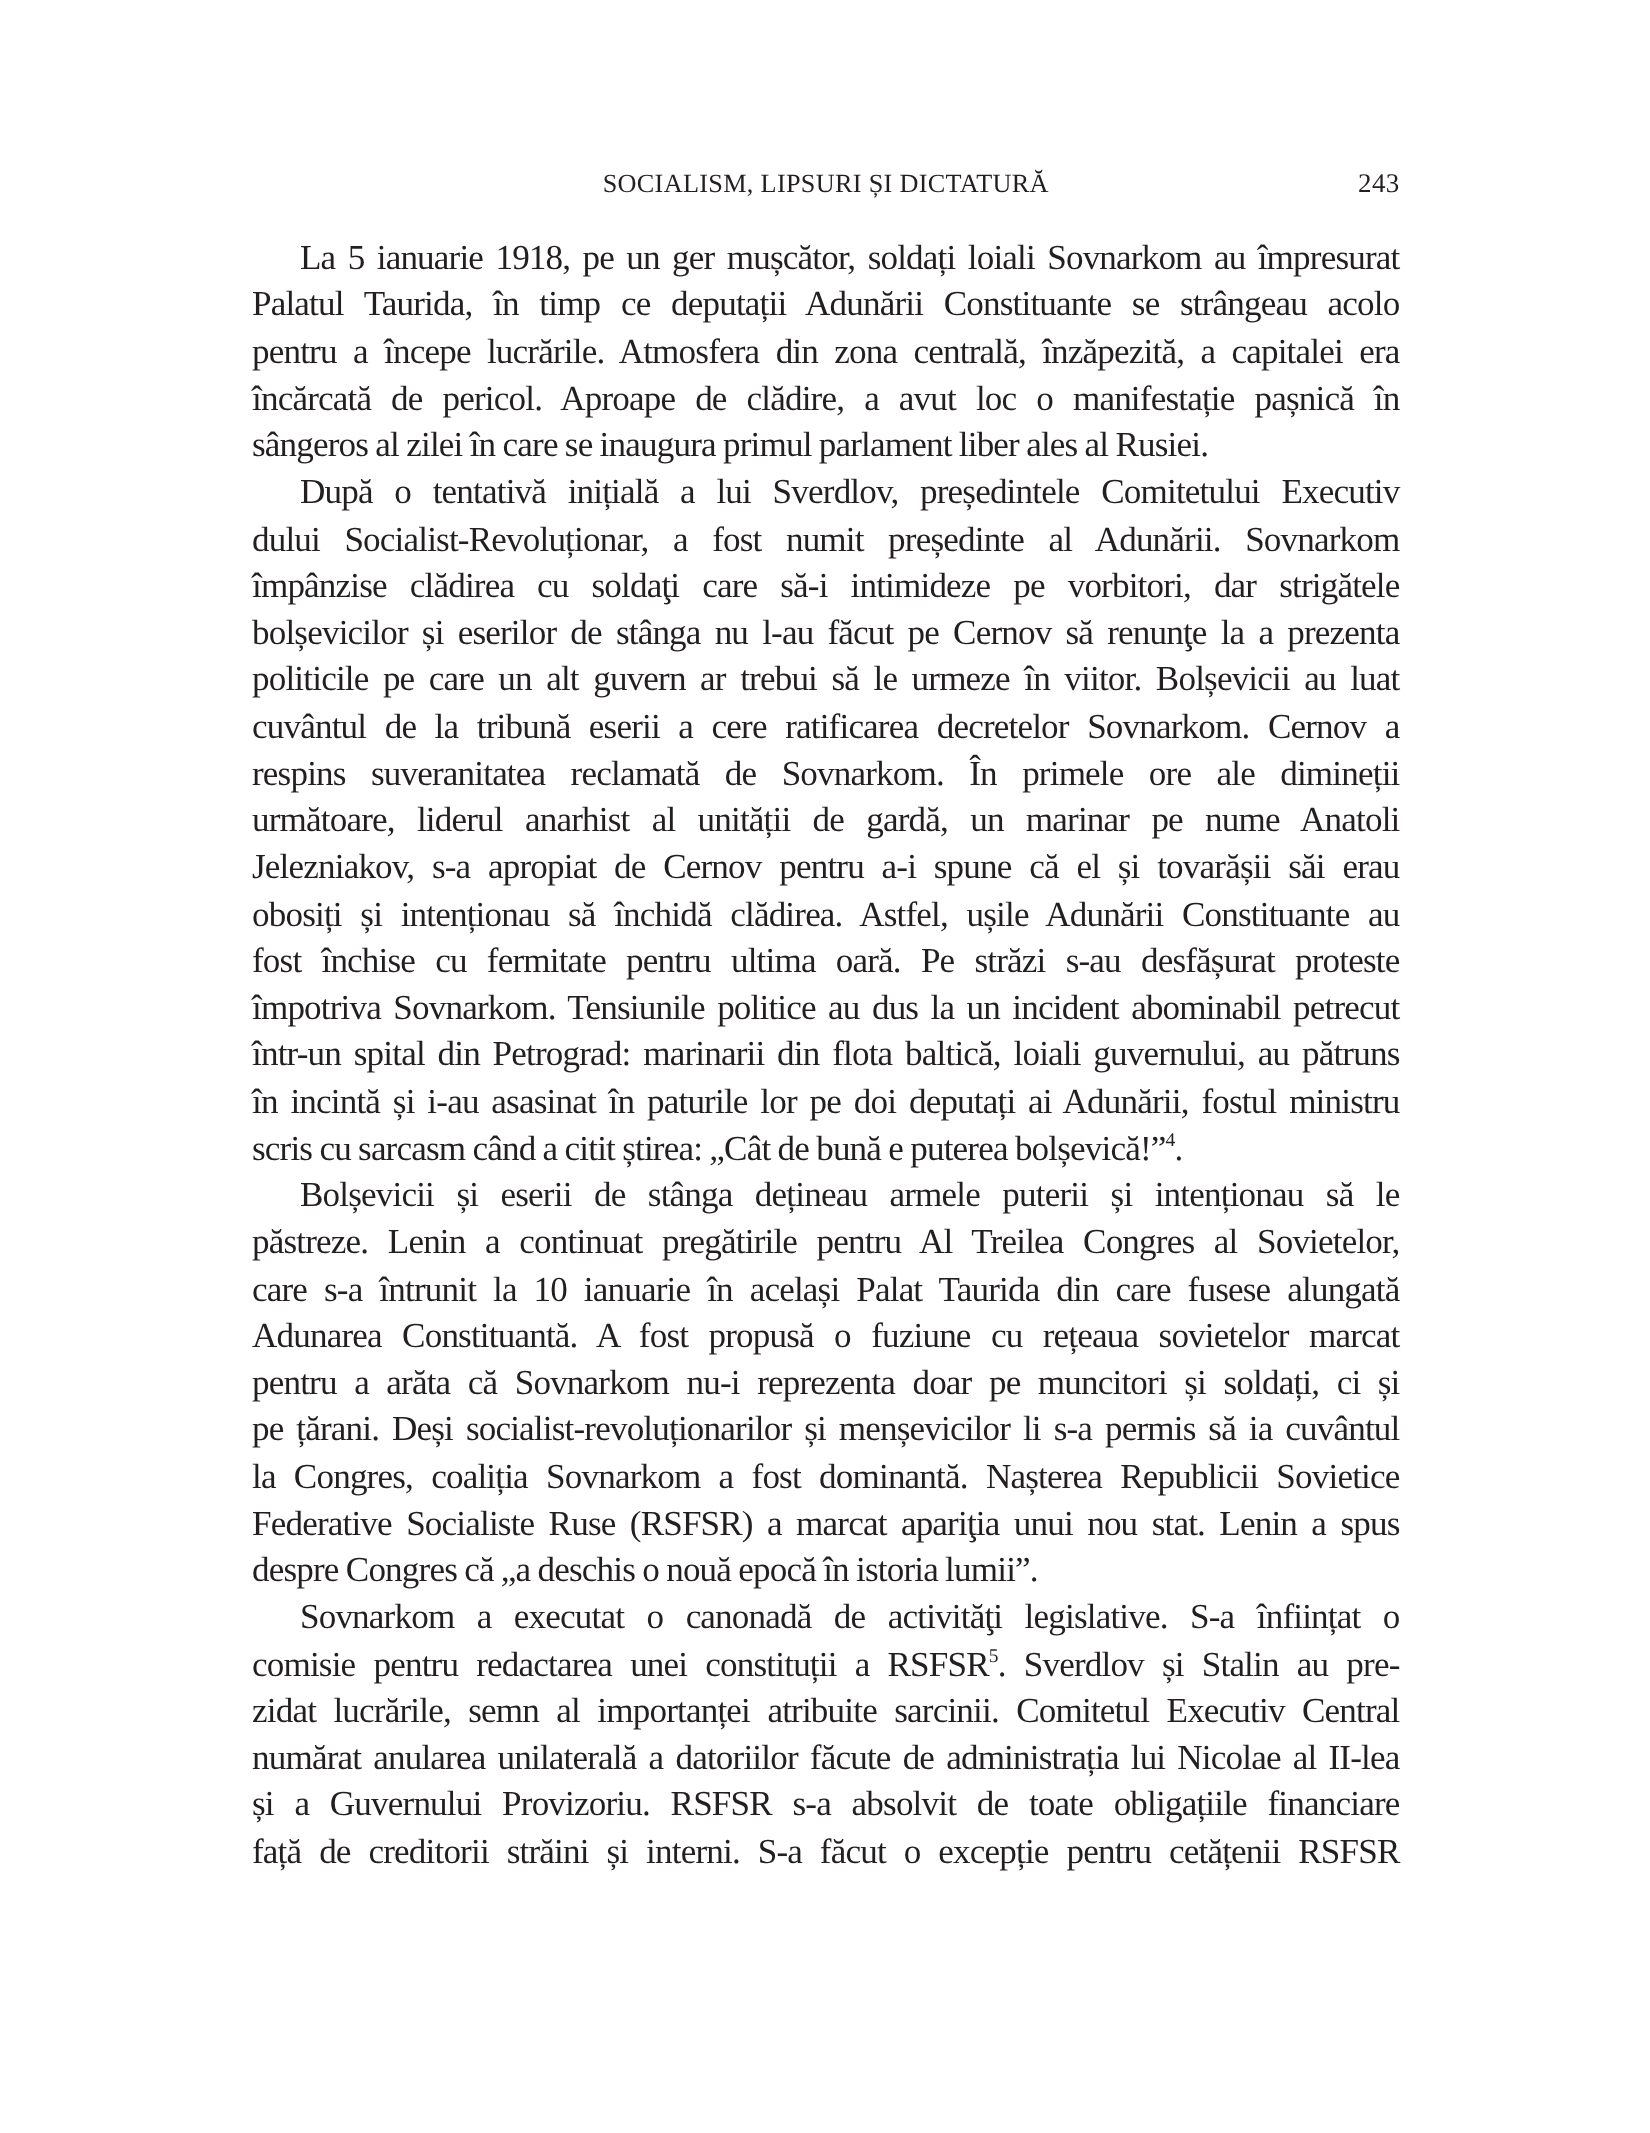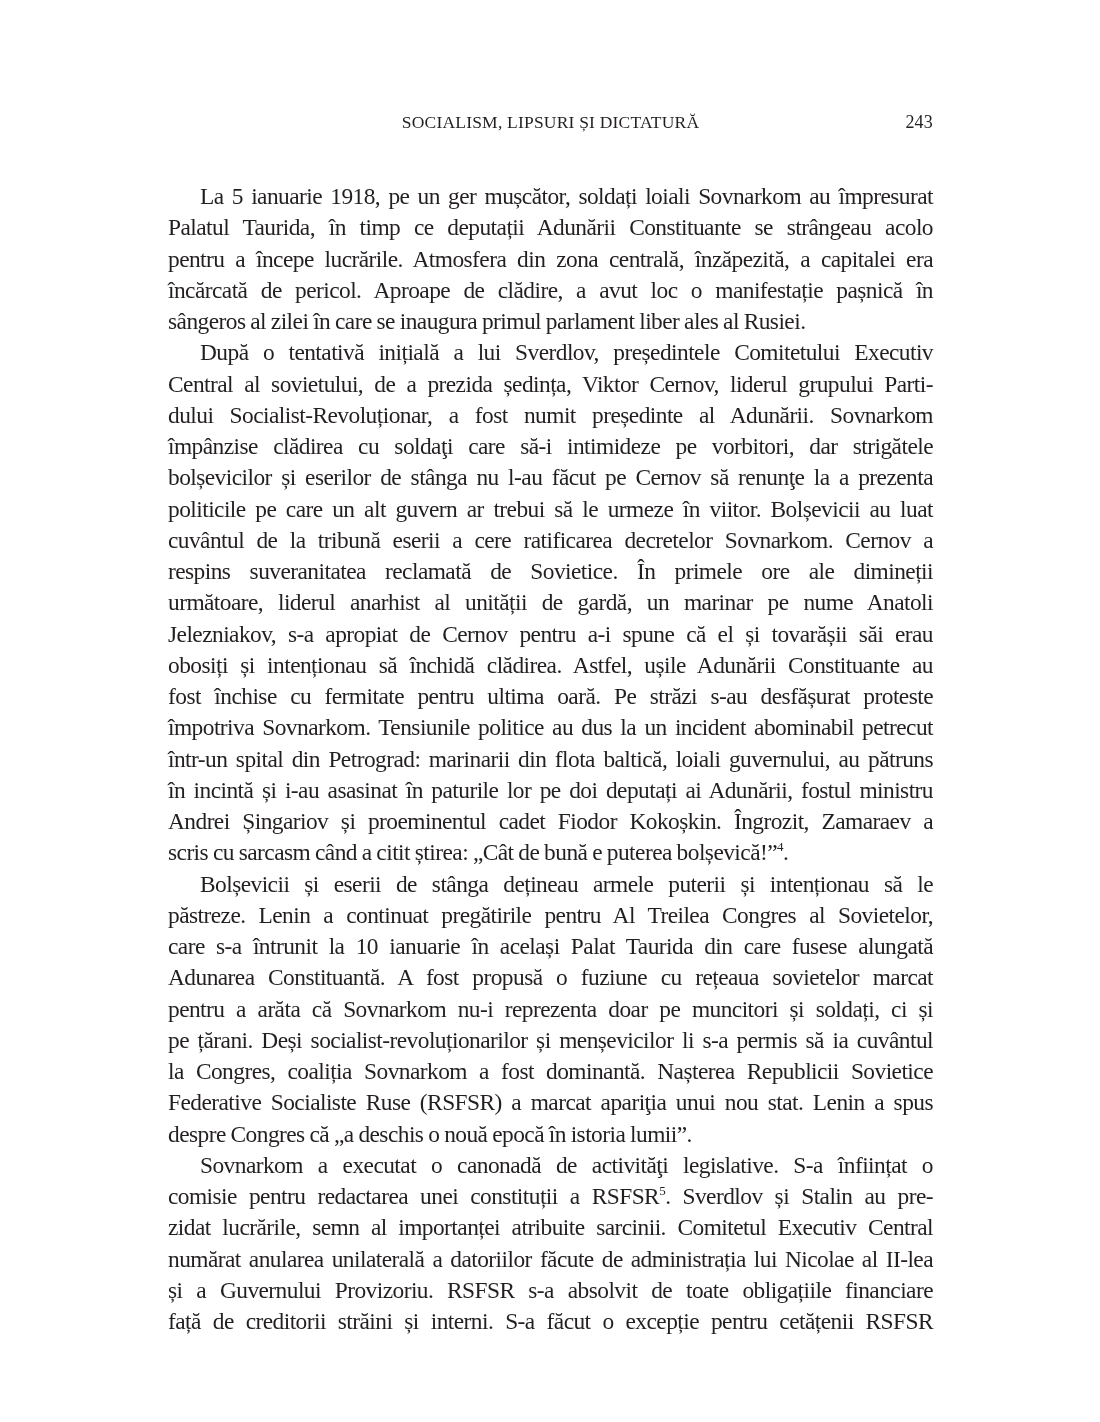--- a/index.html
+++ b/index.html
@@ -45,21 +45,20 @@
     }
     .body-text {
       position: absolute;
       top: 143px;
       left: 168px;
       width: 765px;
       font-size: 23.4px;
       line-height: 31.25px;
       letter-spacing: -0.55px;
       word-spacing: -0.5px;
-      margin-top: 24px;
     }
     .para {
       margin: 0;
     }
     .line {
       display: block;
       text-align: justify;
       text-align-last: justify;
       white-space: nowrap;
       height: 31.25px;
@@ -92,35 +91,33 @@
     <p class="para">
       <span class="line first">La 5 ianuarie 1918, pe un ger mușcător, soldați loiali Sovnarkom au împresurat</span>
       <span class="line">Palatul Taurida, în timp ce deputații Adunării Constituante se strângeau acolo</span>
       <span class="line">pentru a începe lucrările. Atmosfera din zona centrală, înzăpezită, a capitalei era</span>
       <span class="line">încărcată de pericol. Aproape de clădire, a avut loc o manifestație pașnică în</span>
       <span class="line last">sângeros al zilei în care se inaugura primul parlament liber ales al Rusiei.</span>
     </p>
 
     <p class="para">
       <span class="line first">După o tentativă inițială a lui Sverdlov, președintele Comitetului Executiv</span>
-      <span class="line">Central al sovietului, de a prezida ședința, Viktor Cernov, liderul grupului Parti-</span>
       <span class="line">dului Socialist-Revoluționar, a fost numit președinte al Adunării. Sovnarkom</span>
       <span class="line">împânzise clădirea cu soldaţi care să-i intimideze pe vorbitori, dar strigătele</span>
       <span class="line">bolșevicilor și eserilor de stânga nu l-au făcut pe Cernov să renunţe la a prezenta</span>
       <span class="line">politicile pe care un alt guvern ar trebui să le urmeze în viitor. Bolșevicii au luat</span>
       <span class="line">cuvântul de la tribună eserii a cere ratificarea decretelor Sovnarkom. Cernov a</span>
-      <span class="line">respins suveranitatea reclamată de Sovietice. În primele ore ale dimineții</span>
+      <span class="line">respins suveranitatea reclamată de Sovnarkom. În primele ore ale dimineții</span>
       <span class="line">următoare, liderul anarhist al unității de gardă, un marinar pe nume Anatoli</span>
       <span class="line">Jelezniakov, s-a apropiat de Cernov pentru a-i spune că el și tovarășii săi erau</span>
       <span class="line">obosiți și intenționau să închidă clădirea. Astfel, ușile Adunării Constituante au</span>
       <span class="line">fost închise cu fermitate pentru ultima oară. Pe străzi s-au desfășurat proteste</span>
       <span class="line">împotriva Sovnarkom. Tensiunile politice au dus la un incident abominabil petrecut</span>
       <span class="line">într-un spital din Petrograd: marinarii din flota baltică, loiali guvernului, au pătruns</span>
       <span class="line">în incintă și i-au asasinat în paturile lor pe doi deputați ai Adunării, fostul ministru</span>
-      <span class="line">Andrei Șingariov și proeminentul cadet Fiodor Kokoșkin. Îngrozit, Zamaraev a</span>
       <span class="line last"><span>scris cu sarcasm când a citit știrea: „Cât de bună e puterea bolșevică!”</span><sup>4</sup><span>.</span></span>
     </p>
 
     <p class="para">
       <span class="line first">Bolșevicii și eserii de stânga dețineau armele puterii și intenționau să le</span>
       <span class="line">păstreze. Lenin a continuat pregătirile pentru Al Treilea Congres al Sovietelor,</span>
       <span class="line">care s-a întrunit la 10 ianuarie în același Palat Taurida din care fusese alungată</span>
       <span class="line">Adunarea Constituantă. A fost propusă o fuziune cu rețeaua sovietelor marcat</span>
       <span class="line">pentru a arăta că Sovnarkom nu-i reprezenta doar pe muncitori și soldați, ci și</span>
       <span class="line">pe țărani. Deși socialist-revoluționarilor și menșevicilor li s-a permis să ia cuvântul</span>

